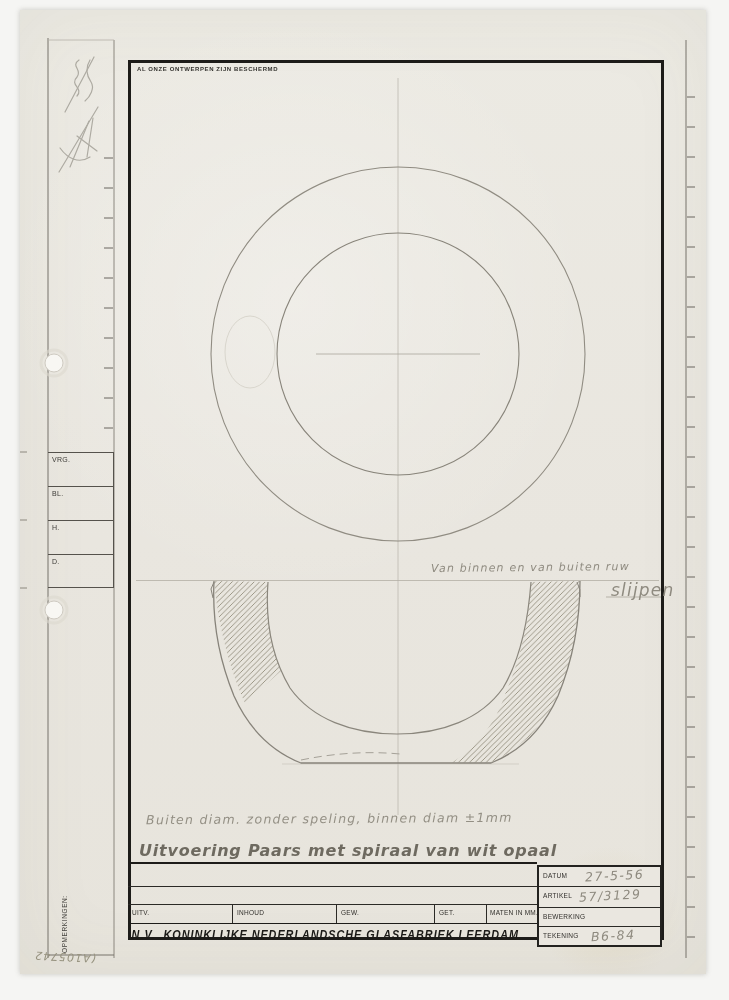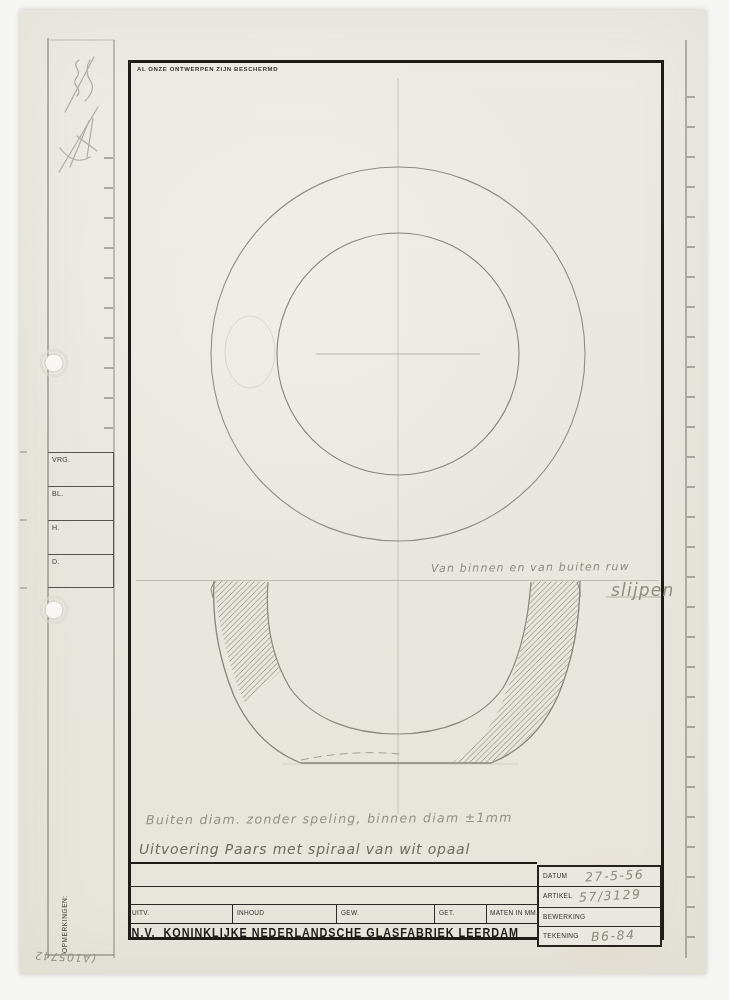--- a/index.html
+++ b/index.html
@@ -37,32 +37,32 @@
     font-size:6.5px;letter-spacing:.6px;color:#45433f;white-space:nowrap;
   }
   .pencil{font-family:"DejaVu Sans",sans-serif;font-style:italic;color:#8f8b80;white-space:nowrap;}
   .stamp{
     position:absolute;left:24px;top:950px;width:72px;
     transform:rotate(183deg);font-size:11px;letter-spacing:1px;color:#96927f;
   }
   .note-grind1{position:absolute;left:431px;top:561px;font-size:11px;letter-spacing:1.2px;transform:rotate(-.6deg);}
   .note-grind2{position:absolute;left:611px;top:580px;font-size:17px;letter-spacing:1.2px;}
   .note-tol{position:absolute;left:146px;top:811px;font-size:12.5px;letter-spacing:1.3px;transform:rotate(-.4deg);color:#938f84;}
-  .note-exec{position:absolute;left:139px;top:841px;font-size:14px;letter-spacing:.8px;color:#6e6a60;}
+  .note-exec{position:absolute;left:139px;top:841px;font-size:16px;letter-spacing:.8px;color:#6e6a60;font-weight:bold;}
   
   .tb-left{position:absolute;left:128px;top:862px;width:409px;box-sizing:border-box;}
   .tb-left .r1{height:22px;border-top:2px solid #1d1c19;}
   .tb-left .r2{height:17px;border-top:1.4px solid #2b2a26;}
   .tb-left .r3{height:18px;border-top:1.4px solid #2b2a26;display:flex;}
   .tb-left .r3 .cell{
     box-sizing:border-box;border-right:1.2px solid #2b2a26;
     font-size:6.5px;color:#312f2b;padding:4px 0 0 4px;letter-spacing:.25px;white-space:nowrap;overflow:hidden;
   }
   .tb-left .r3 .cell.c5{border-right:none;padding-left:3px;}
-  .tb-left .r4{height:18px;border-top:1.8px solid #1d1c19;display:flex;align-items:center;overflow:hidden;}
+  .tb-left .r4{height:18px;border-top:1.8px solid #1d1c19;display:flex;align-items:flex-end;overflow:hidden;font-style:italic;}
   .company{
     font-weight:bold;font-size:12px;letter-spacing:1.1px;white-space:pre;color:#1b1a17;
     transform:scaleX(.9);transform-origin:0 50%;padding-left:4px;
   }
   .tb-right{
     position:absolute;left:537px;top:865px;width:125px;box-sizing:border-box;
     background:#eae7e0;border:2px solid #23221f;
   }
   .tb-right .row{position:relative;box-sizing:border-box;}
   .tb-right .row + .row{border-top:1.4px solid #2b2a26;}

